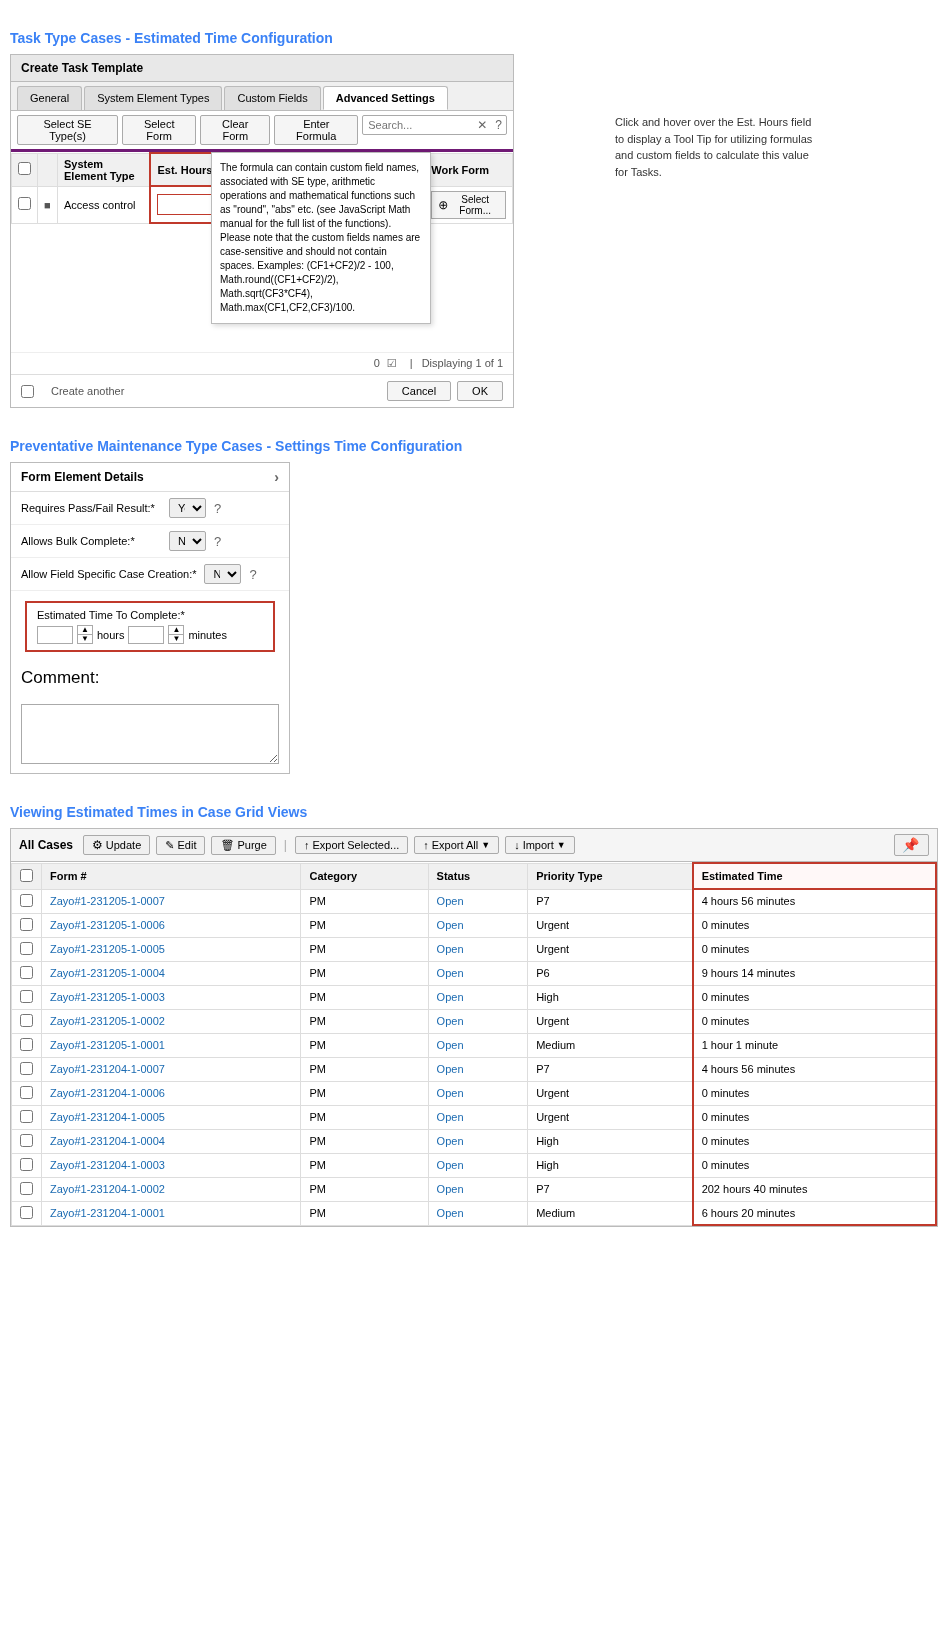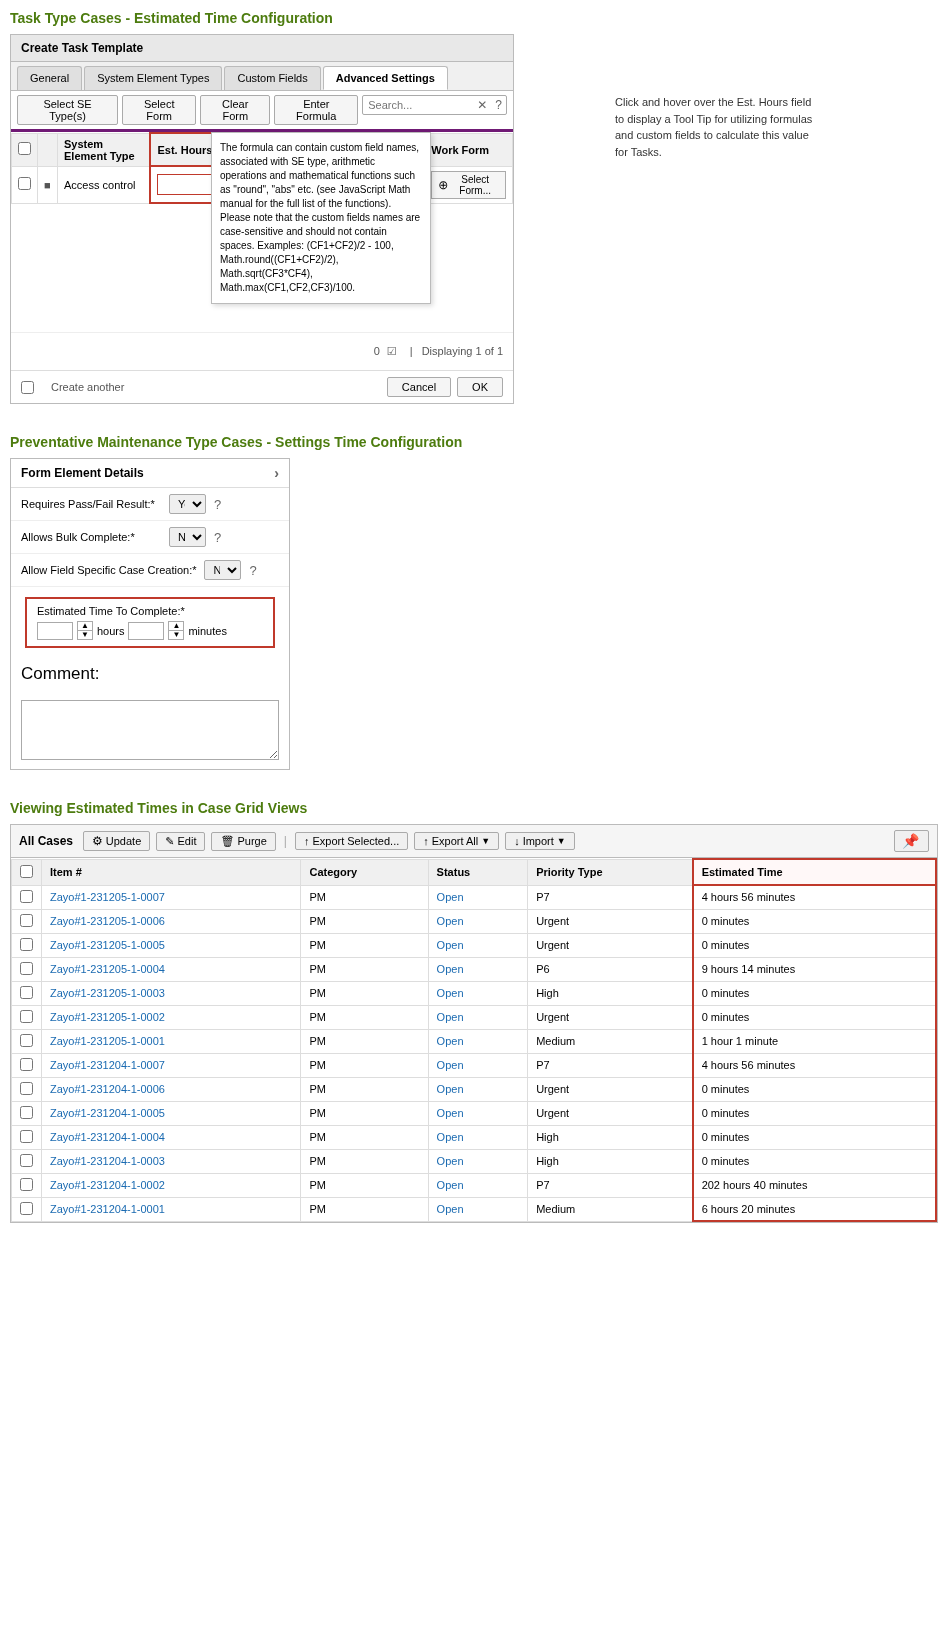--- a/index.html
+++ b/index.html
@@ -1,23 +1,24 @@
 <!DOCTYPE html>
 <html><head>
   <meta charset="utf-8">
   <style>
     * { box-sizing: border-box; margin: 0; padding: 0; }
     body { font-family: Arial, sans-serif; font-size: 12px; background: #fff; padding: 10px; width: 948px; }
 
     
     .section-title {
-      color: #4d7c0f;
+      color: #3b82f6;
       font-size: 14px;
       font-weight: bold;
       margin-bottom: 8px;
+      margin-top: 20px;
     }
 
     
     .dialog-box {
       border: 1px solid #bbb;
       background: #fff;
       width: 504px;
       position: relative;
     }
 
@@ -411,21 +412,21 @@
                   <span style="font-size:12px;">⊕</span> Select Form...
                 </button>
               </td>
             </tr>
           </tbody>
         </table>
 
         <div class="formula-tooltip">The formula can contain custom field names, associated with SE type, arithmetic operations and mathematical functions such as "round", "abs" etc. (see JavaScript Math manual for the full list of the functions). Please note that the custom fields names are case-sensitive and should not contain spaces. Examples: (CF1+CF2)/2 - 100, Math.round((CF1+CF2)/2), Math.sqrt(CF3*CF4), Math.max(CF1,CF2,CF3)/100.</div>
       </div>
 
-      <div style="padding: 12px 10px; font-size:11px; color:#555; text-align:right; border-top:1px solid #eee;">
+      <div style="padding: 4px 10px; font-size:11px; color:#555; text-align:right; border-top:1px solid #eee;">
         <span>0</span>
         <span style="margin:0 4px;">☑</span>
         <span style="margin:0 6px;">|</span>
         <span>Displaying 1 of 1</span>
       </div>
       <div class="dialog-footer">
         <div class="footer-left">
           <div class="create-another-check">
             <input type="checkbox" style="">
             <span>Create another</span>
@@ -541,21 +542,21 @@
         <span class="pin-icon">📌</span>
       </button>
     </div>
 
     <table class="grid-table">
       <thead>
         <tr>
           <th class="check-col">
             <input type="checkbox" style="">
           </th>
-          <th>Item #</th>
+          <th>Form #</th>
           <th>Category</th>
           <th>Status</th>
           <th>Priority Type</th>
           <th class="highlighted">Estimated Time</th>
         </tr>
       </thead>
       <tbody id="grid-tbody">
       <tr>
       <td class="check-col">
         <input type="checkbox" style="">

